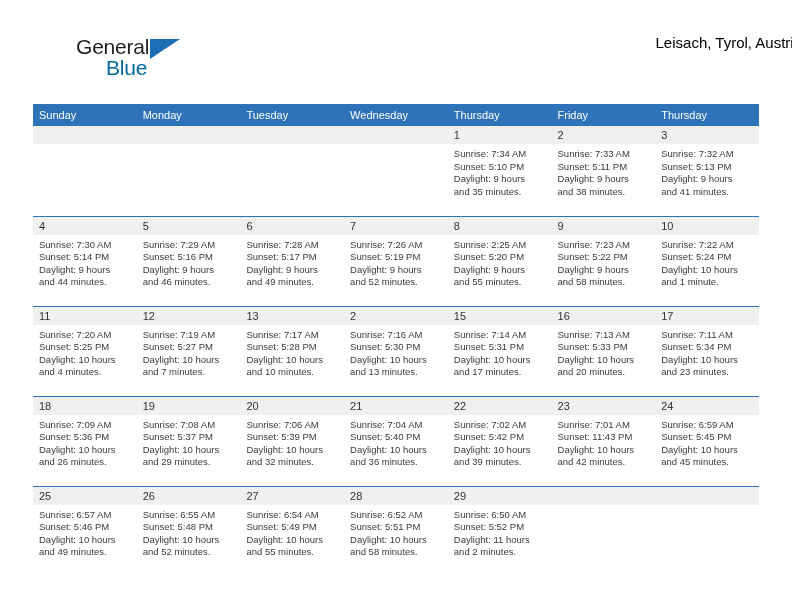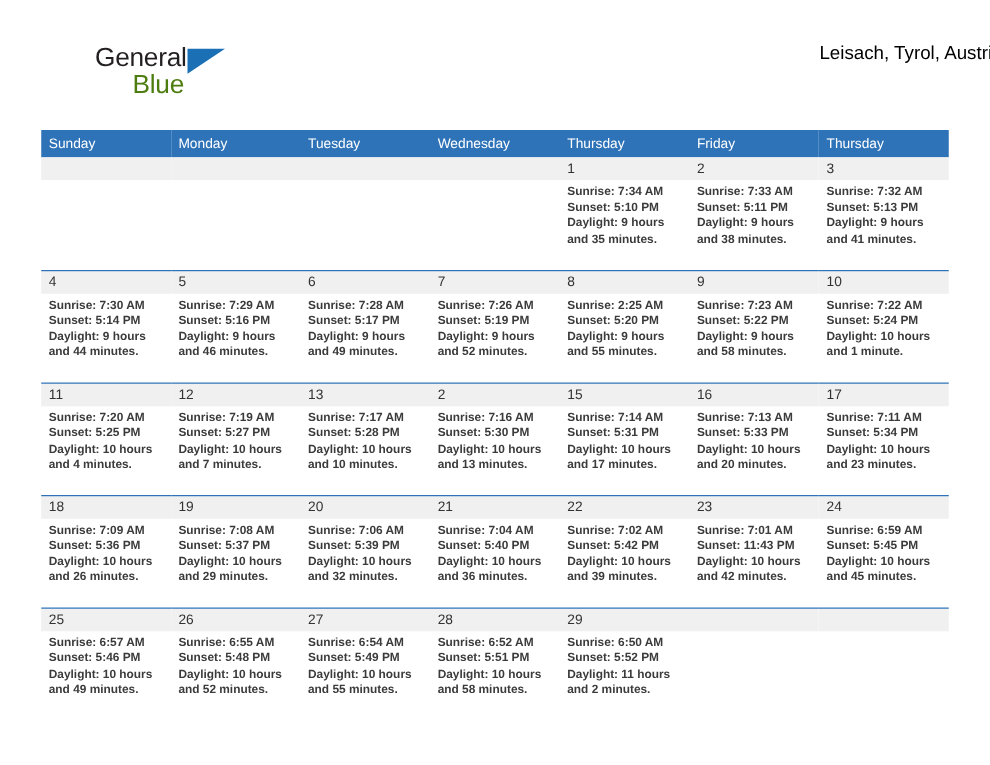--- a/index.html
+++ b/index.html
@@ -40,21 +40,21 @@
     left: 74px; top: 4px;
     width: 0; height: 0;
     border-left: 30px solid #1b6fb5;
     border-bottom: 20px solid transparent;
   }
   .logo-blue {
     position: absolute;
     left: 30px; top: 21px;
     font-size: 21px;
     letter-spacing: -0.2px;
-    color: #4d7c0f;
+    color: #0369a1;
     font-family: "Liberation Sans", sans-serif;
   }
   .title-block {
     position: absolute;
     right: 0; top: 0;
     text-align: right;
   }
   .month-title {
     font-size: 27px;
     color: #000000;
@@ -110,21 +110,20 @@
     line-height: 12px;
   }
   .daynum.empty {
     color: transparent;
   }
   .details {
     padding: 4px 6px 0 6px;
     font-size: 9.5px;
     line-height: 12.6px;
     color: #3b3b3b;
-    font-weight: bold;
   }
   .details div { white-space: nowrap; }
 </style>
 </head>
 <body>
 
 <div class="page">
 
   <div class="top">
 

